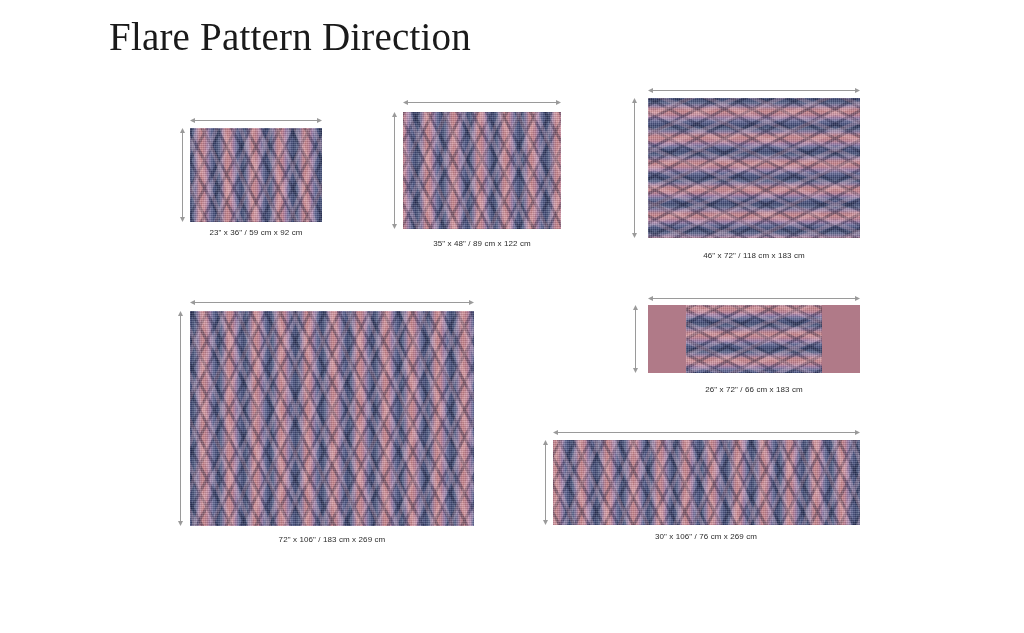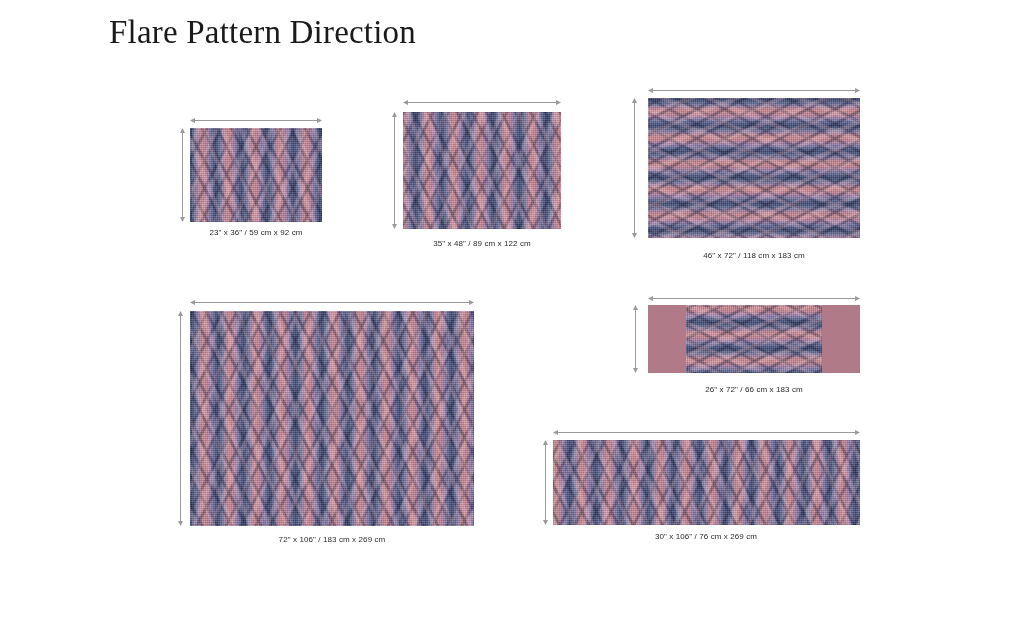--- a/index.html
+++ b/index.html
@@ -14,21 +14,21 @@
     height: 633px;
     background: #ffffff;
     overflow: hidden;
     font-family: "Liberation Sans", sans-serif;
   }
   #page-title {
     position: absolute;
     left: 109px;
     top: 14px;
     font-family: "Liberation Serif", serif;
-    font-size: 33px;
+    font-size: 39px;
     font-weight: 400;
     color: #1a1a1a;
     letter-spacing: 0.2px;
     white-space: nowrap;
   }
 
   
   .sample {
     position: absolute;
   }

